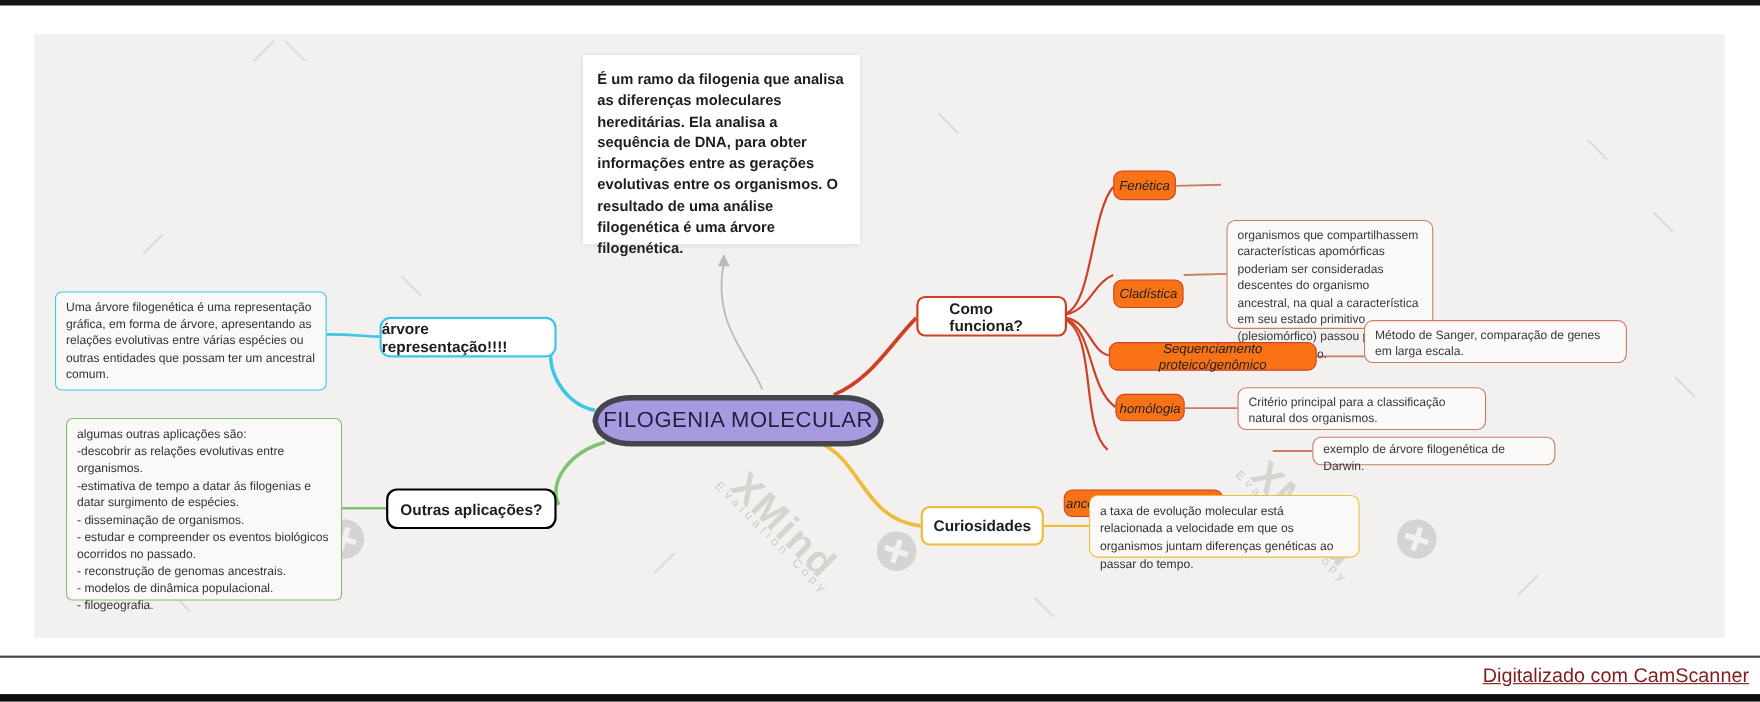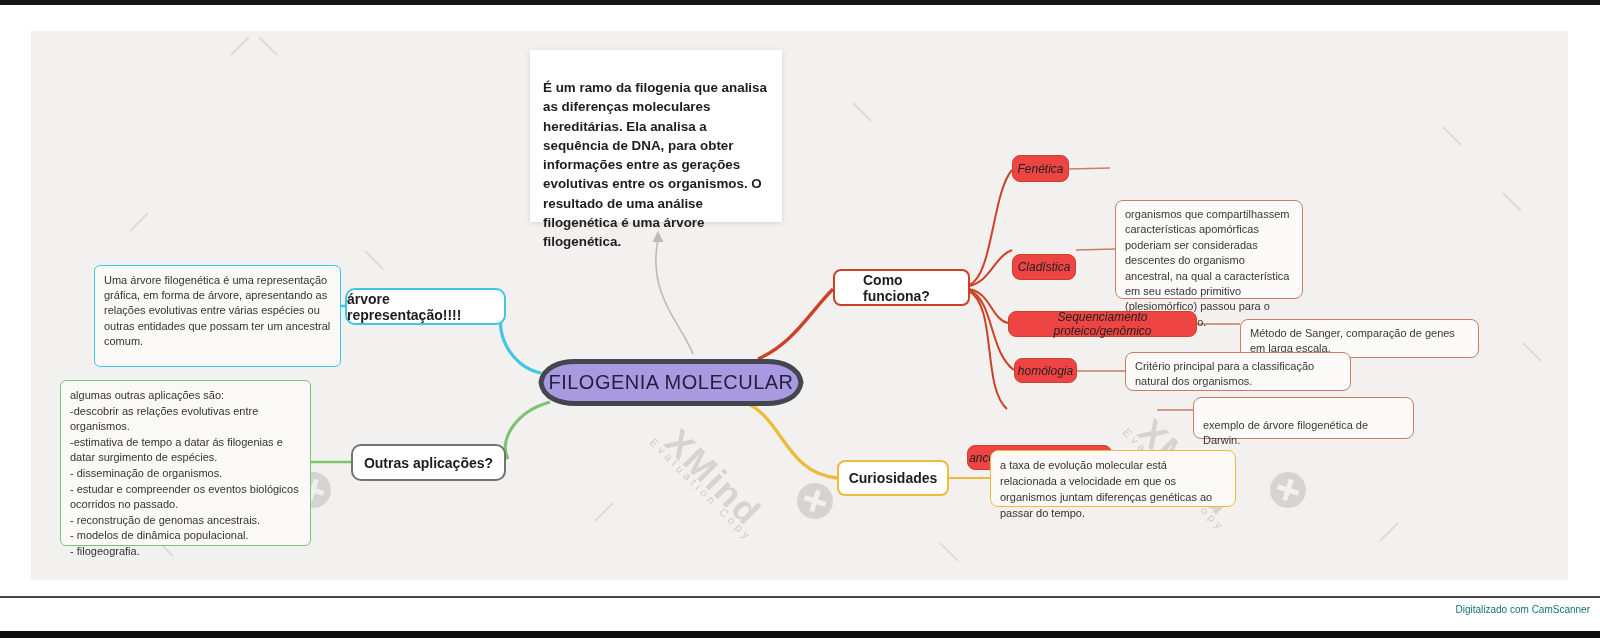--- a/index.html
+++ b/index.html
@@ -1,66 +1,66 @@
 <!DOCTYPE html>
 <html><head>
 <meta charset="utf-8">
 <style>
   * { margin:0; padding:0; box-sizing:border-box; }
   html,body { width:1600px; height:638px; background:#ffffff; font-family:"Liberation Sans", sans-serif; overflow:hidden; }
   #page { position:relative; width:1600px; height:638px; background:#ffffff; }
   .bar-top { position:absolute; left:0; top:0; width:1600px; height:5px; background:#161616; }
   .bar-bottom { position:absolute; left:0; bottom:0; width:1600px; height:7px; background:#0d0d0d; }
   .footer-divider { position:absolute; left:0; top:596px; width:1600px; height:2px; background:#474747; }
-  .footer-label { position:absolute; right:10px; top:604px; font-size:10px; color:#0f766e; }
+  .footer-label { position:absolute; right:10px; top:604px; font-size:18px; color:#7f1d1d;text-decoration:underline; }
 
   #canvas { position:absolute; left:31px; top:31px; width:1537px; height:549px; background:#f2f1ef; }
 
   
   .slash { position:absolute; width:26px; height:2px; background:#dedcda; border-radius:2px; }
   .wm-circle { position:absolute; width:36px; height:36px; border-radius:50%; background:rgba(148,146,144,0.30); }
   .wm-circle::before, .wm-circle::after { content:""; position:absolute; background:#f2f1ef; left:50%; top:50%; }
   .wm-circle::before { width:22px; height:5px; transform:translate(-50%,-50%) rotate(18deg); }
   .wm-circle::after  { width:5px; height:22px; transform:translate(-50%,-50%) rotate(18deg); }
   .wm-brand { position:absolute; font-size:36px; font-weight:bold; color:rgba(160,158,155,0.35); transform:rotate(45deg); transform-origin:left top; letter-spacing:2px; }
   .wm-note  { position:absolute; font-size:11px; color:rgba(160,158,155,0.45); transform:rotate(45deg); transform-origin:left top; letter-spacing:4px; }
 
   svg.links { position:absolute; left:0; top:0; width:1537px; height:549px; pointer-events:none; }
 
   .note-box { position:absolute; left:499px; top:19px; width:252px; height:172px; background:#ffffff;
-              box-shadow:0 1px 5px rgba(0,0,0,0.13); padding:28px 13px; font-size:13.4px; font-weight:bold;
+              box-shadow:0 1px 5px rgba(0,0,0,0.13); padding:12px 13px; font-size:13.4px; font-weight:bold;
               line-height:1.44; color:#1d1d1f; }
 
   .topic { position:absolute; display:flex; align-items:center; justify-content:center; background:#ffffff;
            font-weight:bold; font-size:14px; color:#1d1d1f; border-radius:10px; }
   .topic-arvore { left:314px; top:257px; width:161px; height:37px; border:2px solid #3fc6e4; }
-  .topic-outras { left:320px; top:413px; width:155px; height:37px; border:2px solid #737373; }
+  .topic-outras { left:320px; top:413px; width:155px; height:37px; border:2px solid #000000; }
   .topic-como   { left:802px; top:238px; width:137px; height:37px; border:2px solid #cd4227; border-radius:8px;padding-left:28px; }
   .topic-curio  { left:806px; top:429px; width:112px; height:36px; border:2px solid #eebc3d; border-radius:8px; }
 
   .detail { position:absolute; background:#faf9f8; font-size:11px; line-height:1.38; color:#343434; border-radius:6px; padding:7px 9px; }
-  .detail-arvore { left:19px;  top:234px; width:247px; height:102px;  border:1.5px solid #3fc6e4;margin-left:44px; }
+  .detail-arvore { left:19px;  top:234px; width:247px; height:90px;  border:1.5px solid #3fc6e4; }
   .detail-outras { left:29px;  top:349px; width:251px; height:166px; border:1.5px solid #7cc46f; white-space:pre-line; line-height:1.42; }
   .detail-curio  { left:959px; top:419px; width:246px; height:57px;  border:1.5px solid #eebc3d; border-radius:8px; line-height:1.45; }
 
-  .sub { position:absolute; display:flex; align-items:center; justify-content:center; background:#ef4444;
+  .sub { position:absolute; display:flex; align-items:center; justify-content:center; background:#f97316;
          border:1.5px solid #cd4227; border-radius:8px; font-style:italic; font-size:12px; color:#222; }
   .sub-fenetica  { left:981px; top:124px; width:57px;  height:27px; }
   .sub-cladistica{ left:981px; top:206px; width:64px;  height:26px;margin-top:17px; }
   .sub-seq       { left:977px; top:280px; width:189px; height:26px;text-align:center; }
   .sub-homologia { left:983px; top:327px; width:63px;  height:25px; }
   .sub-ancestral { left:936px; top:366px; width:145px; height:25px;margin-top:48px; }
 
   .rdetail { position:absolute; background:#fbfaf9; border:1.4px solid #c97e63; border-radius:8px;
              font-size:11px; line-height:1.4; color:#383838; padding:6px 9px; }
   .rd-fenetica  { left:1079px; top:110px; width:191px; height:53px; }
   .rd-cladistica{ left:1084px; top:169px; width:188px; height:99px; }
-  .rd-seq       { left:1209px; top:288px; width:239px; height:39px; }
+  .rd-seq       { left:1209px; top:260px; width:239px; height:39px; }
   .rd-homologia { left:1094px; top:321px; width:226px; height:39px; }
-  .rd-ancestral { left:1162px; top:366px; width:221px; height:26px; padding:20px 9px; }
+  .rd-ancestral { left:1162px; top:366px; width:221px; height:26px; padding:4px 9px; }
 
   .central { position:absolute; left:507px; top:326px; width:266px; height:51px; }
   .central .label { position:absolute; left:0; top:0; width:266px; height:51px; display:flex; align-items:center;
                     justify-content:center; font-weight:normal; font-size:20px; color:#241f3d; letter-spacing:0.5px; }
 </style>
 </head>
 <body>
 
 <div id="page">
   <div class="bar-top"></div>

